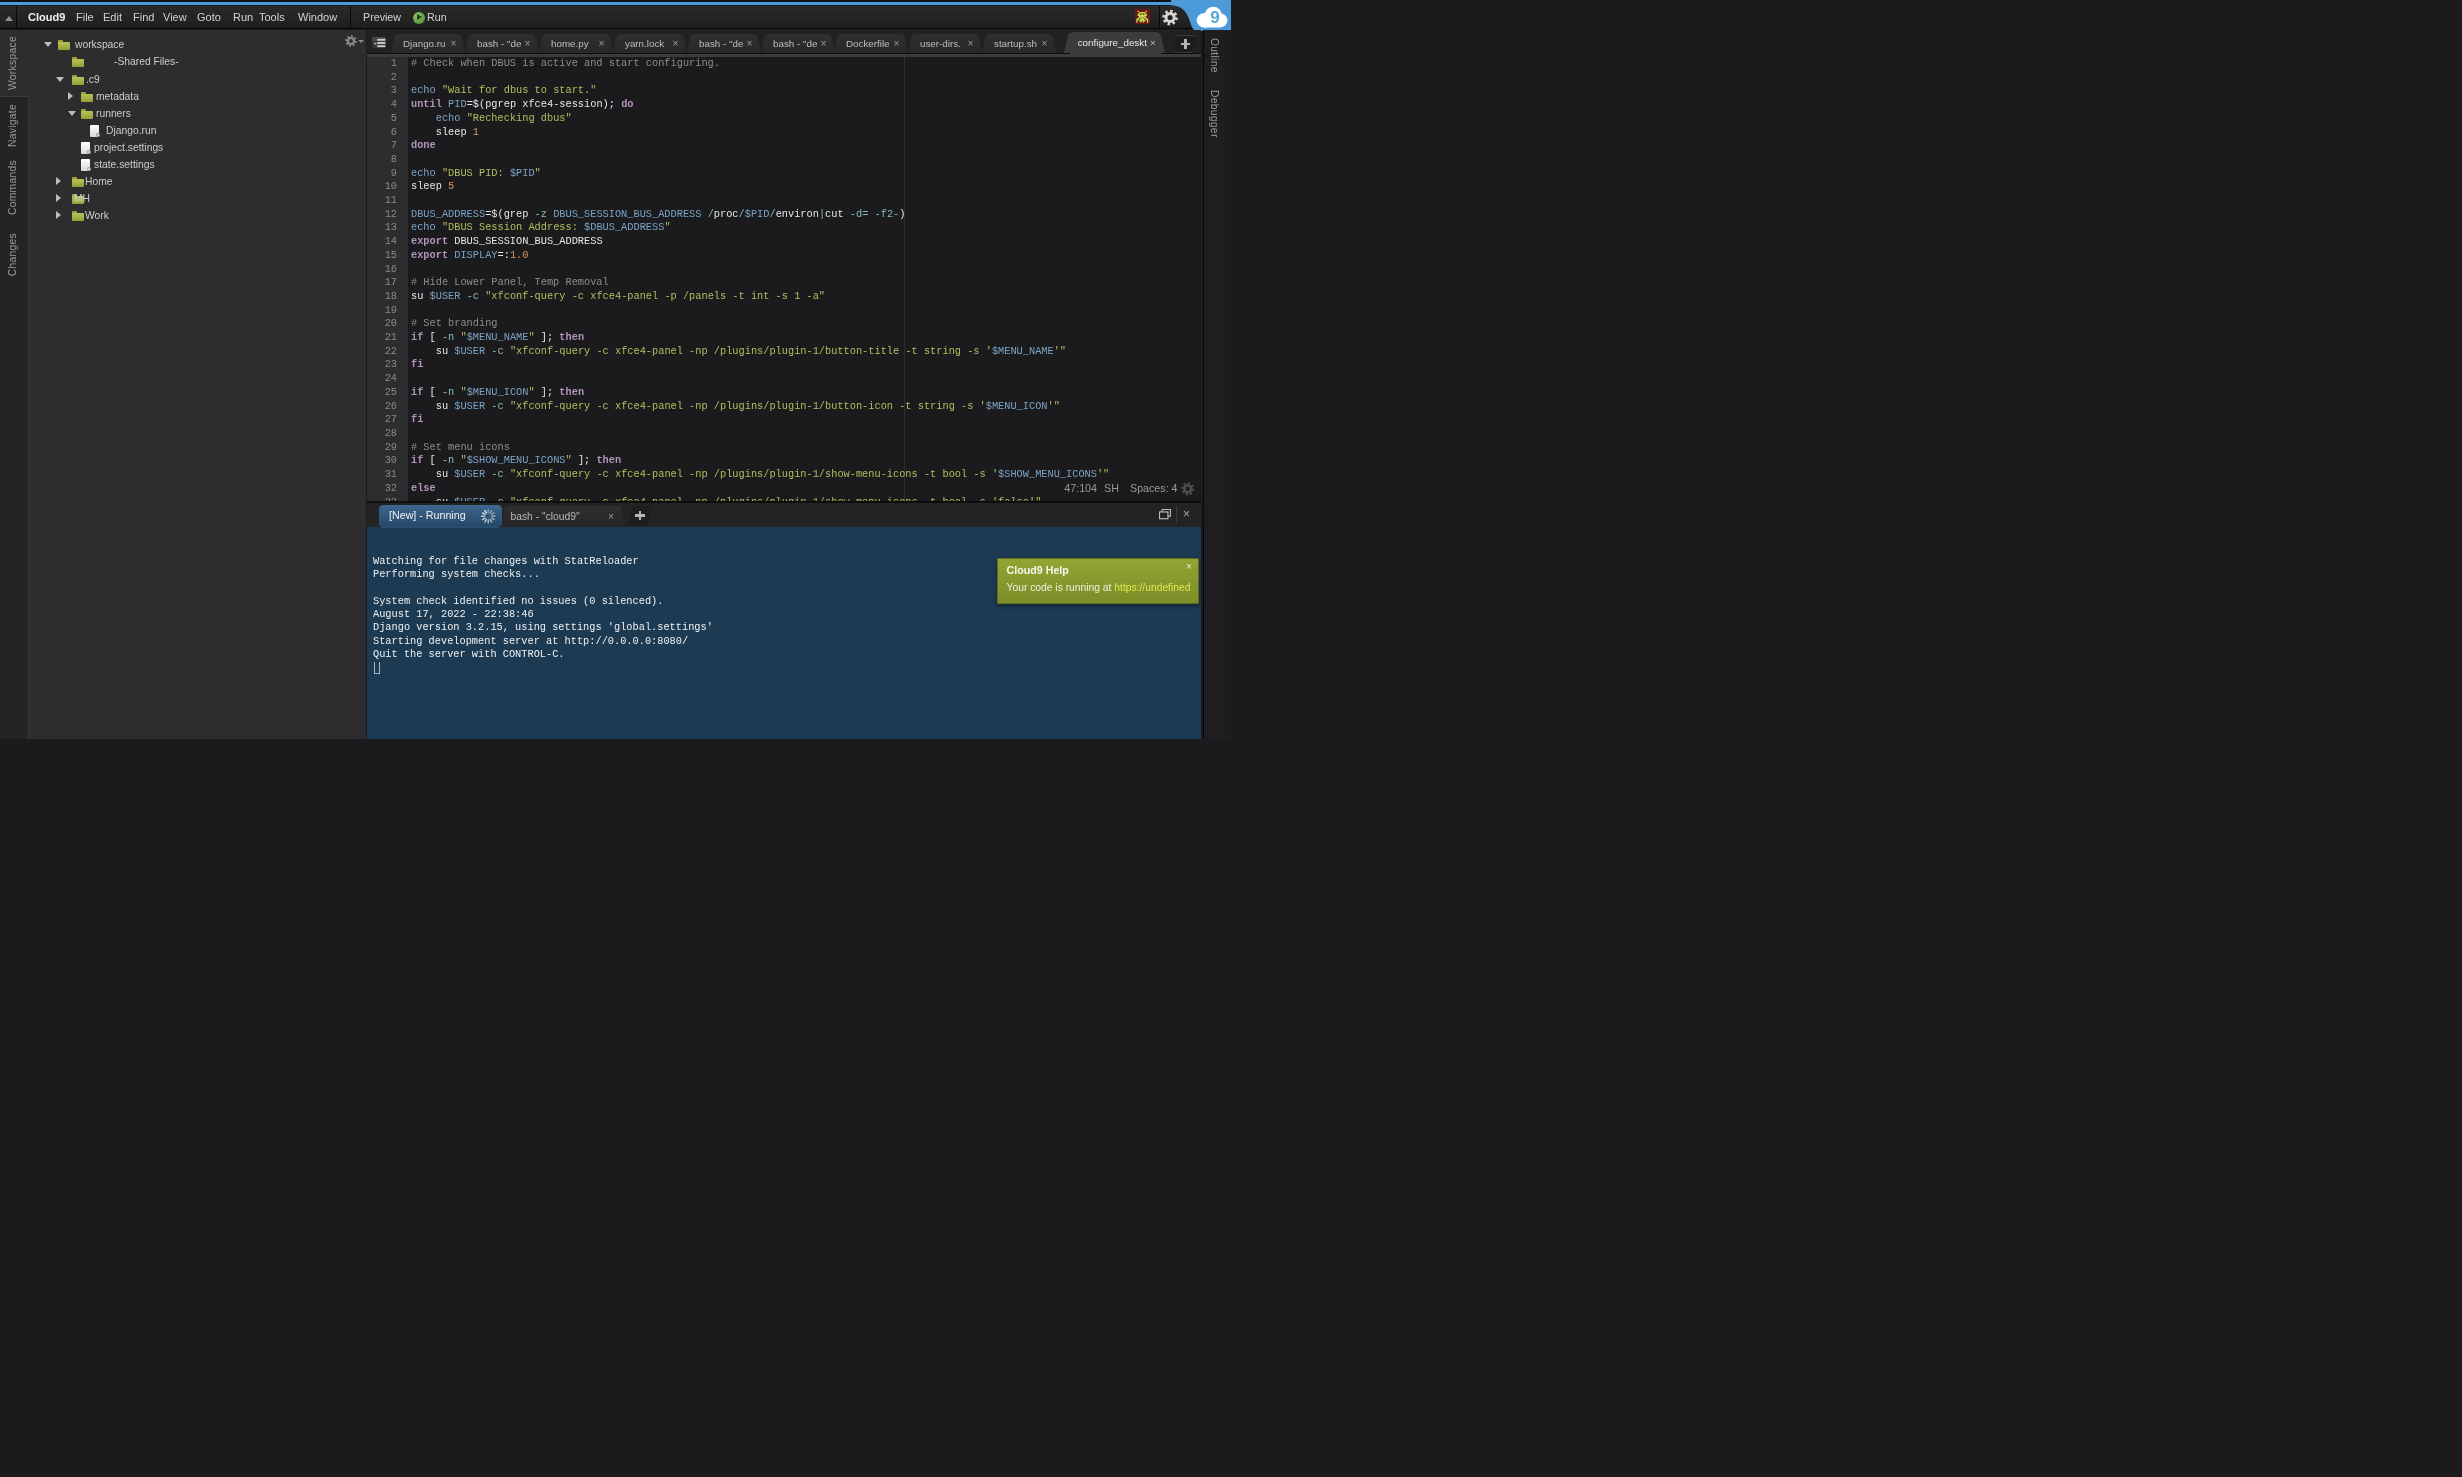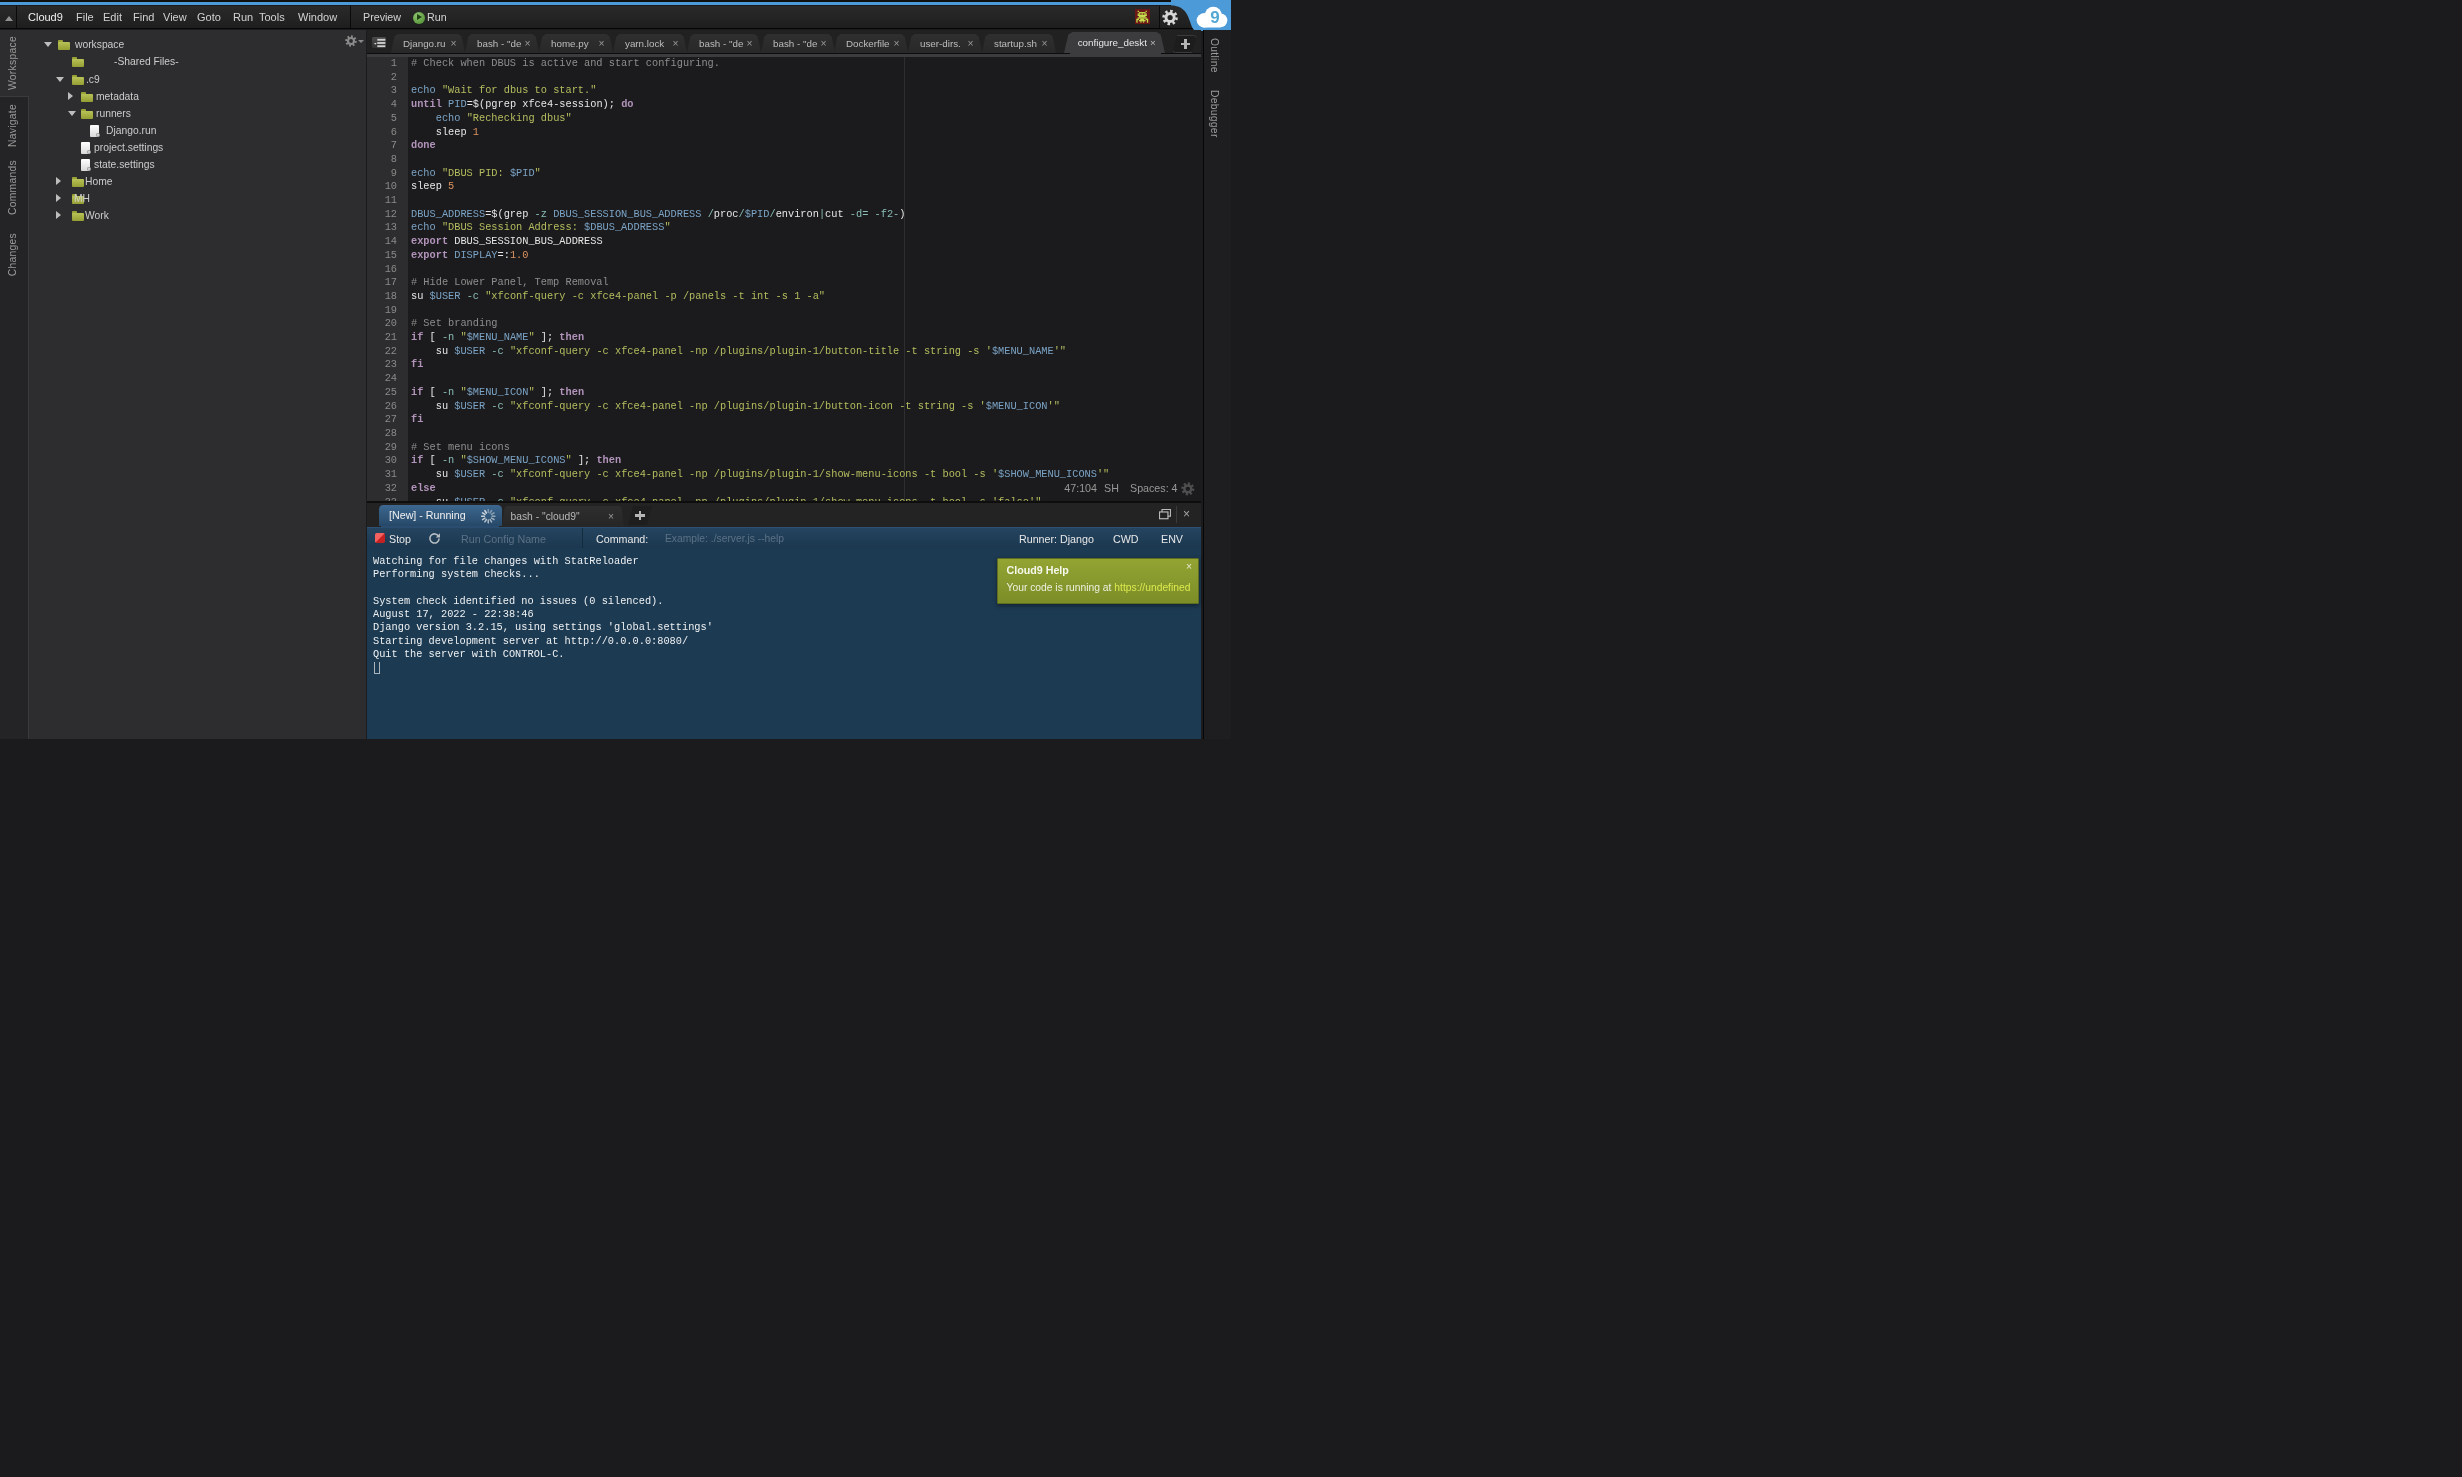--- a/index.html
+++ b/index.html
@@ -94,21 +94,21 @@
 </style>
 </head>
 <body>
 <div id="app">
   <div id="topblack" class="abs"></div>
   <div id="topblue" class="abs"></div>
   <div id="menubar" class="abs"></div>
   <div id="collapsebox" class="abs">
       <div class="tri"></div>
     </div>
-  <div class="menuitem" style="left:28px; font-weight:normal; color:#f0f0f0;">Cloud9</div>
+  <div class="menuitem" style="left:28px; font-weight:bold; color:#f0f0f0;">Cloud9</div>
   <div class="menuitem" style="left:76px;">File</div>
   <div class="menuitem" style="left:103px;">Edit</div>
   <div class="menuitem" style="left:133px;">Find</div>
   <div class="menuitem" style="left:163px;">View</div>
   <div class="menuitem" style="left:197px;">Goto</div>
   <div class="menuitem" style="left:233px;">Run</div>
   <div class="menuitem" style="left:259px;">Tools</div>
   <div class="menuitem" style="left:298px;">Window</div>
   <div id="mb-sep" class="abs"></div>
   <div class="menuitem" style="left:363px; font-size:10.7px;">Preview</div>
@@ -383,35 +383,20 @@
       <div style="position:absolute;left:10.6px;top:4.7px;width:2.7px;height:9.4px;background:#b5b5b5;"></div>
     </div>
   <svg id="con-max" class="abs" style="left:1159px; top:509px;" width="12" height="11" viewBox="0 0 14 13">
       <rect x="3.5" y="0.5" width="10" height="8" fill="none" stroke="#b9b9b9" stroke-width="1.4"></rect>
       <rect x="0.5" y="3.5" width="10" height="8" fill="#232323" stroke="#b9b9b9" stroke-width="1.4"></rect>
     </svg>
   <div class="abs" style="left:1176px; top:506px; width:1.3px; height:17px; background:#3a3a3a;"></div>
   <div class="abs" style="left:1183px; top:507px; color:#a8a8a8; font-size:12px;">×</div>
 
   <div class="abs" style="left:381px; top:526px; width:118px; height:1.7px; background:#2a4d70; z-index:5;"></div>
-    <div id="con-toolbar" class="abs">
-    <div id="stopsq"></div>
-    <div class="abs" style="left:22px; top:0; height:22px; line-height:22px; color:#e8e8e8; font-size:10.7px;">Stop</div>
-    <svg class="abs" style="left:61px; top:4.3px;" width="13" height="13" viewBox="0 0 15 15">
-        <path fill="none" stroke="#b9bfc4" stroke-width="1.8" d="M12.3 5.2 A5.3 5.3 0 1 0 12.8 7.5"></path>
-        <path fill="#b9bfc4" d="M13.8 1.5 L13.8 6.3 L9 6.3 Z"></path>
-      </svg>
-    <div class="abs" style="left:94px; top:0; height:22px; line-height:22px; color:#5c7185; font-size:10.7px;">Run Config Name</div>
-    <div class="sep"></div>
-    <div class="abs" style="left:229px; top:0; height:22px; line-height:22px; color:#e8e8e8; font-size:10.7px;">Command:</div>
-    <div class="abs" style="left:298px; top:0; height:22px; line-height:22px; color:#5c7185; font-size:10.3px;">Example: ./server.js --help</div>
-    <div class="abs" style="left:652px; top:0; height:22px; line-height:22px; color:#e8e8e8; font-size:10.7px;">Runner: Django</div>
-    <div class="abs" style="left:746px; top:0; height:22px; line-height:22px; color:#e8e8e8; font-size:10.7px;">CWD</div>
-    <div class="abs" style="left:794px; top:0; height:22px; line-height:22px; color:#e8e8e8; font-size:10.7px;">ENV</div>
-  </div>
   <div id="terminal" class="abs"></div>
   <pre id="termtext" class="code abs">Watching for file changes with StatReloader
 Performing system checks...
 
 System check identified no issues (0 silenced).
 August 17, 2022 - 22:38:46
 Django version 3.2.15, using settings 'global.settings'
 Starting development server at http://0.0.0.0:8080/
 Quit the server with CONTROL-C.</pre>
   <div id="cursor" class="abs"></div>

